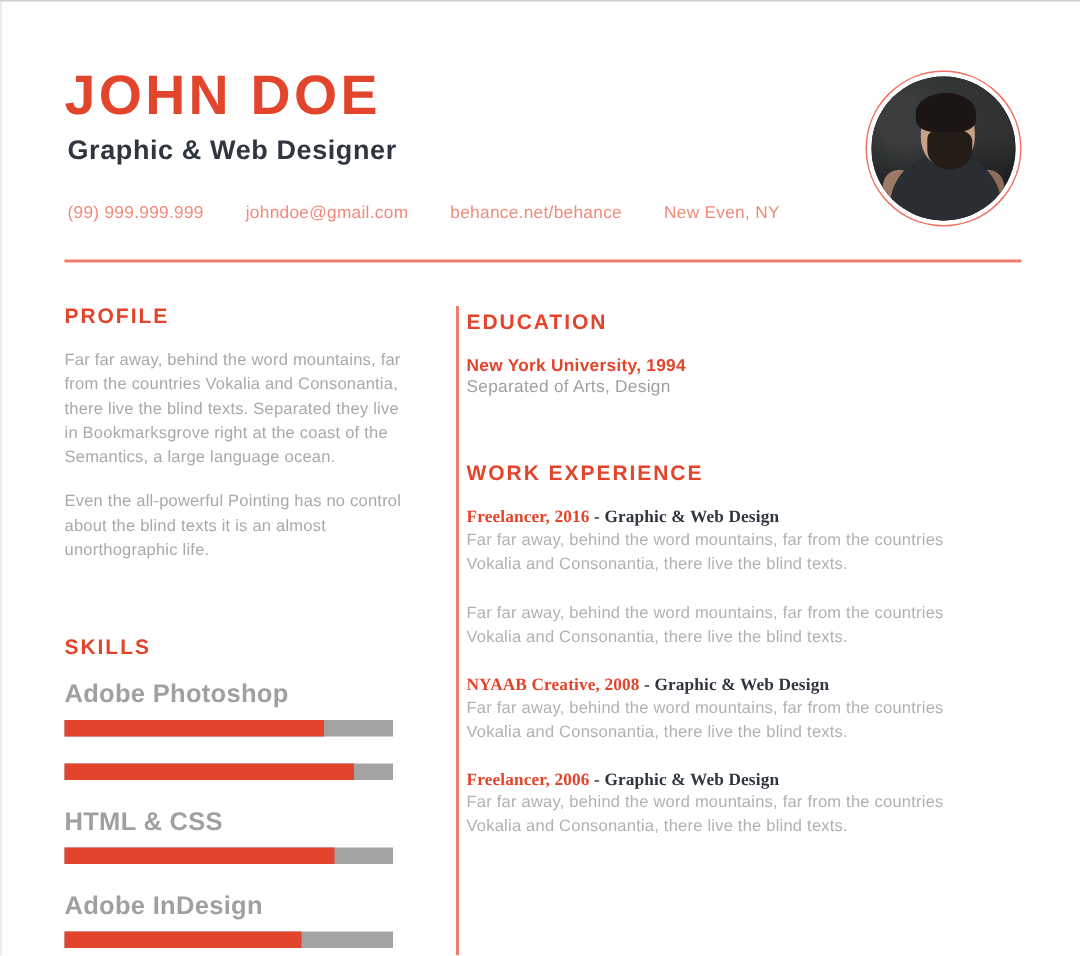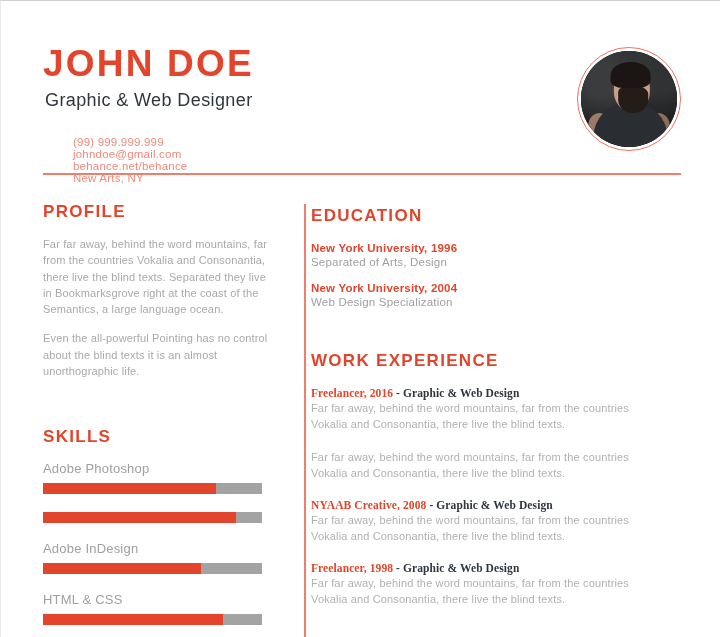--- a/index.html
+++ b/index.html
@@ -35,34 +35,33 @@
     font-size: 37px;
     font-weight: bold;
     letter-spacing: 2.2px;
     color: #E2452C;
     line-height: 1.05;
     margin: 0;
     white-space: nowrap;
   }
   .subtitle {
     font-size: 18px;
-    font-weight: normal;
+    font-weight: bold;
     color: #2f3640;
     letter-spacing: 0.4px;
     margin: 6px 0 0 2px;
     line-height: 1.2;
   }
   .contact-row {
     position: absolute;
     left: 2px;
     top: 91px;
     display: flex;
     align-items: baseline;
     gap: 0px;
-    flex-direction: column;
   }
   .contact-item {
     font-size: 11.5px;
     color: #f08a7b;
     letter-spacing: 0.2px;
     white-space: nowrap;
   }
   .contact-item + .contact-item { margin-left: 28px; }
 
   .avatar {
@@ -159,45 +158,46 @@
     background: #ef7e6d;
   }
   .col-right {
     position: absolute;
     left: 310px;
     top: 205px;
     width: 340px;
   }
 
   .section-title {
-    font-size: 17px;
+    font-size: 14px;
     font-weight: bold;
     color: #E2452C;
     letter-spacing: 1.3px;
     margin: 0 0 14px 0;
   }
   .col-right .section-title { margin-bottom: 16px; }
 
   .body-text {
     font-size: 11px;
     line-height: 1.48;
     color: #a8a9ab;
     margin: 0 0 13px 0;
     letter-spacing: 0.15px;
   }
   .body-text:last-child { margin-bottom: 0; }
 
   
   .skills-block { margin-top: 48px; }
   .skill { margin-bottom: 18px; }
   .skill-label {
-    font-size: 13px;
+    font-size: 17px;
     color: #9fa0a2;
     letter-spacing: 0.2px;
     margin-bottom: 7px;
+    font-weight: bold;
   }
   .skill-track {
     position: relative;
     width: 219px;
     height: 11px;
     background: #a3a3a3;
   }
   .skill-fill {
     position: absolute;
     left: 0; top: 0; bottom: 0;
@@ -246,21 +246,21 @@
 <div id="page">
 
   <div class="header">
     <h1 class="name">JOHN DOE</h1>
     <div class="subtitle">Graphic &amp; Web Designer</div>
 
     <div class="contact-row">
       <span class="contact-item">(99) 999.999.999</span>
       <span class="contact-item">johndoe@gmail.com</span>
       <span class="contact-item">behance.net/behance</span>
-      <span class="contact-item">New Arts, NY</span>
+      <span class="contact-item">New Even, NY</span>
     </div>
 
     <div class="avatar">
       <div class="avatar-inner">
         <div class="ph-bg"></div>
         <div class="ph-arm-l"></div>
         <div class="ph-arm-r"></div>
         <div class="ph-torso"></div>
         <div class="ph-head"></div>
         <div class="ph-beard"></div>
@@ -290,50 +290,46 @@
         </div>
       </div>
 
       <div class="skill">
         <div class="skill-track">
           <div class="skill-fill" style="width: 88%;"></div>
         </div>
       </div>
 
       <div class="skill">
+        <div class="skill-label">HTML &amp; CSS</div>
+        <div class="skill-track">
+          <div class="skill-fill" style="width: 82%;"></div>
+        </div>
+      </div>
+
+      <div class="skill">
         <div class="skill-label">Adobe InDesign</div>
         <div class="skill-track">
           <div class="skill-fill" style="width: 72%;"></div>
         </div>
       </div>
 
-      <div class="skill">
-        <div class="skill-label">HTML &amp; CSS</div>
-        <div class="skill-track">
-          <div class="skill-fill" style="width: 82%;"></div>
-        </div>
-      </div>
-
     </div>
   </div>
 
   <div class="col-right">
 
     <div>
       <div class="section-title">EDUCATION</div>
 
       <div class="edu-item">
-        <div class="edu-title">New York University, 1996</div>
+        <div class="edu-title">New York University, 1994</div>
         <div class="edu-sub">Separated of Arts, Design</div>
       </div>
 
-      <div class="edu-item">
-        <div class="edu-title">New York University, 2004</div>
-        <div class="edu-sub">Web Design Specialization</div>
-      </div>
     </div>
 
     <div class="work-block">
       <div class="section-title">WORK EXPERIENCE</div>
 
       <div class="job">
         <div class="job-head">
           <span class="job-company">Freelancer, 2016</span><span class="job-sep"> - </span><span class="job-role">Graphic &amp; Web Design</span>
         </div>
         <div class="job-desc">Far far away, behind the word mountains, far from the countries Vokalia and Consonantia, there live the blind texts.</div>
@@ -345,21 +341,21 @@
 
       <div class="job">
         <div class="job-head">
           <span class="job-company">NYAAB Creative, 2008</span><span class="job-sep"> - </span><span class="job-role">Graphic &amp; Web Design</span>
         </div>
         <div class="job-desc">Far far away, behind the word mountains, far from the countries Vokalia and Consonantia, there live the blind texts.</div>
       </div>
 
       <div class="job">
         <div class="job-head">
-          <span class="job-company">Freelancer, 1998</span><span class="job-sep"> - </span><span class="job-role">Graphic &amp; Web Design</span>
+          <span class="job-company">Freelancer, 2006</span><span class="job-sep"> - </span><span class="job-role">Graphic &amp; Web Design</span>
         </div>
         <div class="job-desc">Far far away, behind the word mountains, far from the countries Vokalia and Consonantia, there live the blind texts.</div>
       </div>
 
     </div>
   </div>
 
 </div>
 
 </body></html>

